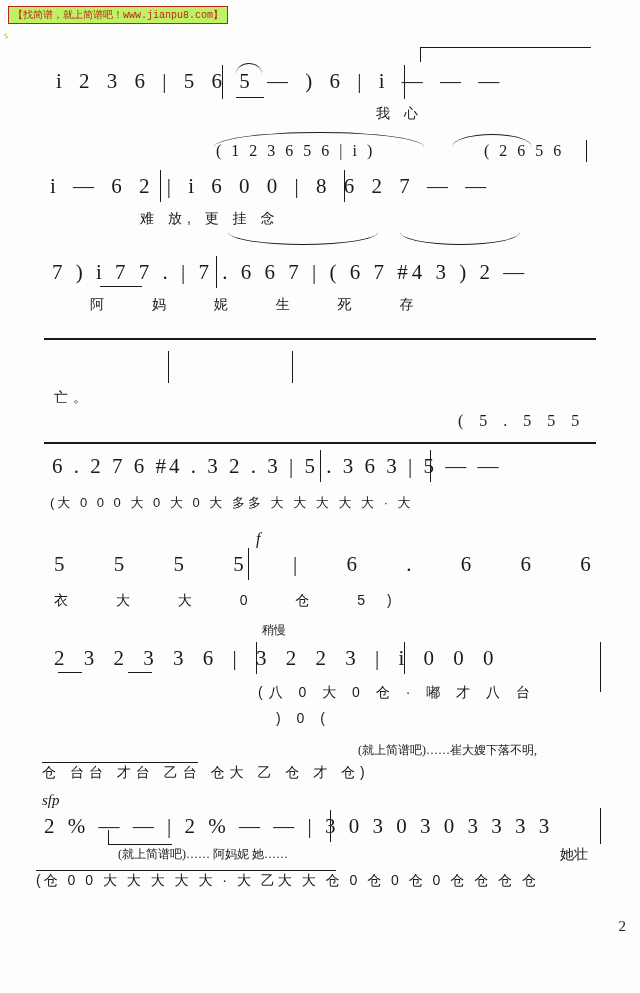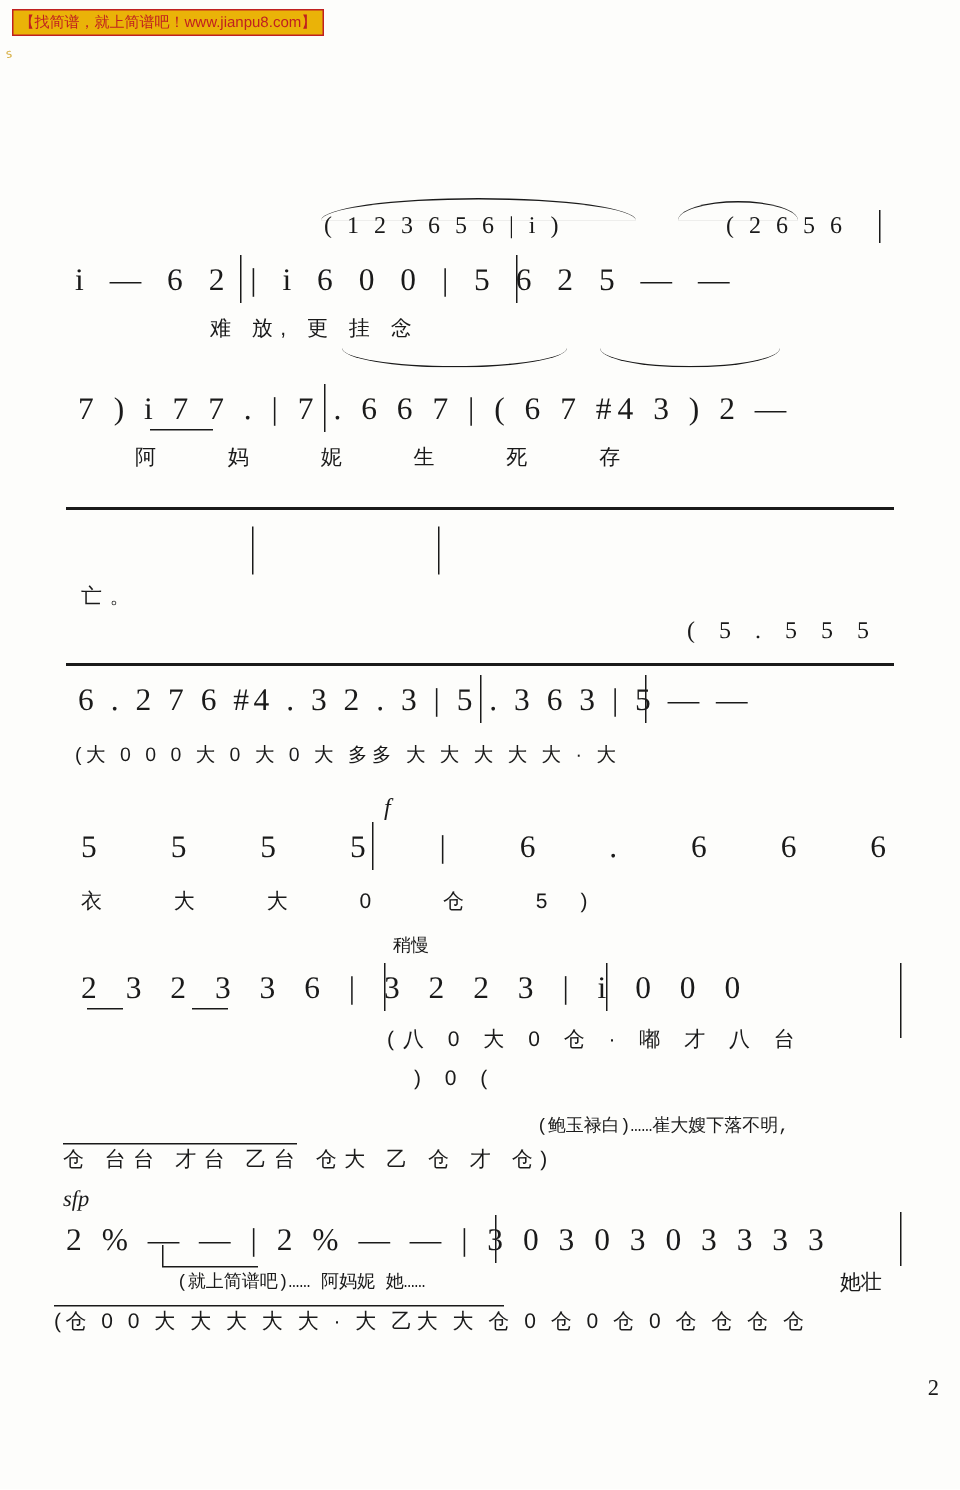--- a/index.html
+++ b/index.html
@@ -21,26 +21,26 @@
     width: 640px;
     height: 993px;
     background: #fdfdfb;
   }
   
   .watermark {
     position: absolute;
     left: 8px;
     top: 6px;
     border: 1px solid #c02020;
-    background: #eab308;
+    background: #bef264;
     padding: 1px 4px;
     font-size: 10px;
     letter-spacing: 0px;
     color: #c02020;
-    font-family: Liberation Sans, sans-serif;
+    font-family: Liberation Mono, monospace;
     white-space: nowrap;
   }
   .scribble {
     position: absolute;
     left: 4px;
     top: 32px;
     font-size: 11px;
     color: #d8b24a;
     font-family: "Liberation Serif", serif;
     transform: rotate(-8deg);
@@ -112,41 +112,52 @@
     font-family: "Liberation Serif", serif;
   }
   .dyn {
     position: absolute;
     font-style: italic;
     font-family: "Liberation Serif", serif;
     font-size: 16px;
   }
   .anno {
     position: absolute;
-    font-family: Liberation Mono, monospace;
+    font-family: Liberation Serif, serif;
     font-size: 12px;
     white-space: nowrap;
   }
 </style>
 </head>
 <body>
 
 <div class="page">
 
   <div class="watermark">【找简谱，就上简谱吧！www.jianpu8.com】</div>
   <div class="scribble">ᔆ</div>
 
+  <div class="row" style="top:55px;height:70px;">
+
+    <div class="slur" style="left:236px;top:8px;width:26px;"></div>
+
+    <div class="bracket" style="left:420px;top:-8px;width:170px;height:14px;border-right:none;"></div>
+    <div class="notes" style="left:56px;top:14px;font-size:21px;letter-spacing:6px;">i  2   3   6 | 5 6   5      — ) 6 | i    —   —   —</div>
+    <div class="beam" style="left:236px;top:42px;width:28px;"></div>
+    <div class="bar" style="left:222px;top:10px;height:34px;"></div>
+    <div class="bar" style="left:404px;top:10px;height:34px;"></div>
+    <div class="lyr" style="left:376px;top:50px;">我  心</div>
+  </div>
 
   <div class="row" style="top:140px;height:90px;">
     <div class="notes small" style="left:216px;top:2px;font-size:16px;letter-spacing:3px;">( 1 2   3 6   5 6 |  i )</div>
     <div class="notes small" style="left:484px;top:2px;font-size:16px;letter-spacing:3px;">( 2 6    5 6</div>
     <div class="slur" style="left:214px;top:-8px;width:210px;height:14px;"></div>
     <div class="slur" style="left:452px;top:-6px;width:80px;height:12px;"></div>
     <div class="bar" style="left:586px;top:0px;height:22px;"></div>
-    <div class="notes" style="left:50px;top:34px;font-size:21px;letter-spacing:6px;">i   —   6  2 | i   6   0   0  | 5  6 2  5   —   —</div>
+    <div class="notes" style="left:50px;top:34px;font-size:21px;letter-spacing:6px;">i   —   6  2 | i   6   0   0  | 8  6 2  7   —   —</div>
     <div class="bar" style="left:160px;top:30px;height:32px;"></div>
     <div class="bar" style="left:344px;top:30px;height:32px;"></div>
     <div class="lyr" style="left:140px;top:70px;">难      放,                        更 挂  念</div>
     <div class="tie-under" style="left:228px;top:92px;width:150px;height:12px;"></div>
     <div class="tie-under" style="left:400px;top:92px;width:120px;height:12px;"></div>
   </div>
 
   <div class="row" style="top:250px;height:70px;">
     <div class="notes" style="left:52px;top:10px;font-size:21px;letter-spacing:4px;">7 )    i 7 7 .   | 7 .  6      6   7  | ( 6 7  #4 3 )  2  —</div>
     <div class="bar" style="left:216px;top:6px;height:32px;"></div>
@@ -183,21 +194,21 @@
     <div class="bar" style="left:256px;top:20px;height:32px;"></div>
     <div class="bar" style="left:404px;top:20px;height:32px;"></div>
     <div class="bar" style="left:600px;top:20px;height:50px;"></div>
     <div class="beam" style="left:58px;top:50px;width:24px;"></div>
     <div class="beam" style="left:128px;top:50px;width:24px;"></div>
     <div class="lyr" style="left:258px;top:62px;letter-spacing:6px;text-align:right;">(八    0   大   0  仓 · 嘟 才 八 台</div>
     <div class="lyr" style="left:276px;top:88px;letter-spacing:6px;">) 0 (</div>
   </div>
 
   <div class="row" style="top:740px;height:50px;">
-    <div class="anno" style="left:358px;top:2px;">(鲍玉禄白)……崔大嫂下落不明,</div>
+    <div class="anno" style="left:358px;top:2px;">(就上简谱吧)……崔大嫂下落不明,</div>
     <div class="lyr" style="left:42px;top:24px;letter-spacing:5px;font-size:14px;">仓 台台  才台  乙台  仓大  乙 仓 才 仓)</div>
     <div class="hrule" style="left:42px;top:22px;width:156px;height:1px;"></div>
   </div>
 
   <div class="row" style="top:792px;height:130px;">
     <div class="dyn" style="left:42px;top:0px;font-size:15px;">sfp</div>
     <div class="notes" style="left:44px;top:22px;font-size:21px;letter-spacing:4px;">2 %   —  —   |  2 %   —   — | 3 0 3 0 3 0 3 3 3 3</div>
     <div class="bar" style="left:330px;top:18px;height:32px;"></div>
     <div class="bar" style="left:600px;top:16px;height:36px;"></div>
     <div class="anno" style="left:118px;top:54px;">(就上简谱吧)…… 阿妈妮 她……</div>

